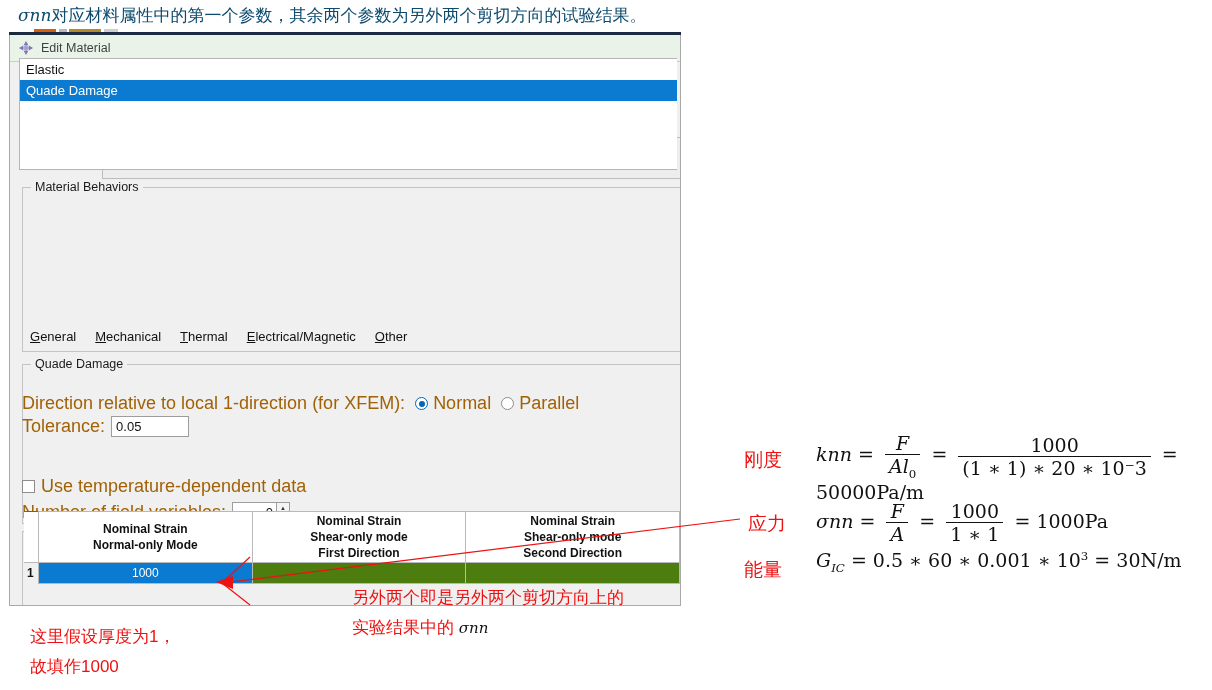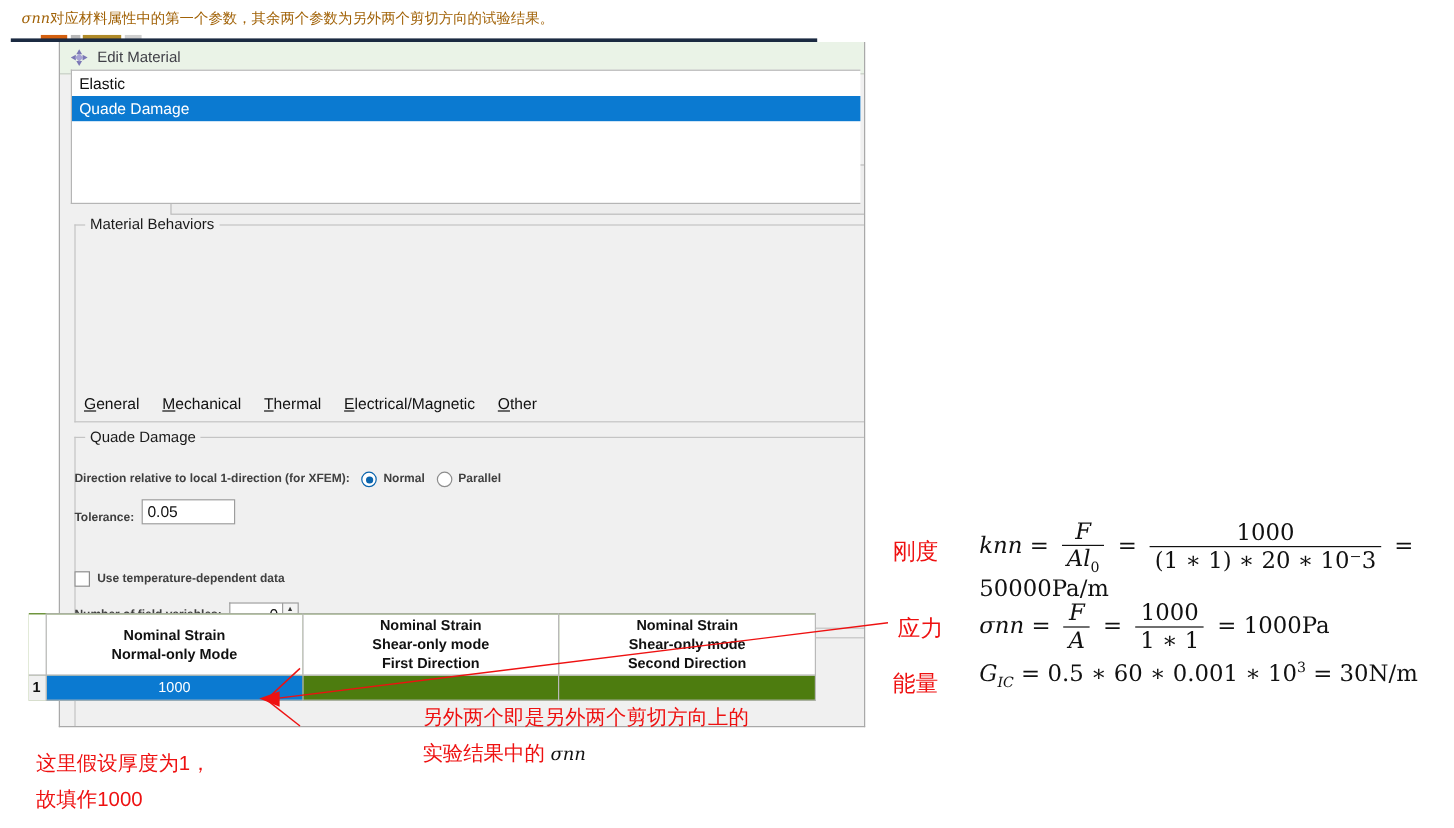--- a/index.html
+++ b/index.html
@@ -8,32 +8,31 @@
     background:#ffffff;
     font-family:"Liberation Sans","DejaVu Sans",sans-serif;
     font-size:13px;color:#111;
     position:relative;overflow:hidden;
   }
 
   
   #top-caption{
     position:absolute;left:18px;top:4px;width:660px;height:22px;
     overflow:hidden;
-    font-size:12px;color:#a16207;white-space:nowrap;
+    font-size:17px;color:#0c4a6e;white-space:nowrap;
     line-height:22px;
   }
   #top-caption .sig{font-family:"DejaVu Serif",serif;font-style:italic;}
 
   
   #dialog{
     position:absolute;left:9px;top:35px;width:670px;height:570px;
     background:#f0f0f0;
     border:1px solid #a9a9a9;border-top:none;
     overflow:hidden;
-    margin-left:40px;
   }
   #dialog-topbar{
     position:absolute;left:9px;top:32px;width:672px;height:3px;
     background:#1b2a41;
   }
   
   #toolbar-remnant{position:absolute;left:9px;top:29px;width:220px;height:4px;overflow:hidden;}
   #toolbar-remnant i{position:absolute;top:0;height:4px;display:block;}
   #toolbar-remnant .r1{left:25px;width:22px;background:#d4600f;}
   #toolbar-remnant .r2{left:50px;width:8px;background:#b8b8b8;}
@@ -42,21 +41,21 @@
 
   .titlebar{
     height:26px;background:#eaf3e7;
     border-bottom:1px solid #c8cfc6;
     display:flex;align-items:center;padding-left:8px;gap:7px;
   }
   .titlebar .title-text{font-size:12.5px;color:#3f3f46;}
   .diamond-icon{width:16px;height:16px;display:block;}
 
   .row{display:flex;align-items:center;}
-  .lbl{font-size:10px;color:#404040;font-weight:bold;}
+  .lbl{font-size:18px;color:#a16207;}
 
   #name-row{position:absolute;left:0;top:27px;width:100%;height:26px;padding-left:12px;box-sizing:border-box;}
   #name-input{
     margin-left:7px;width:590px;height:20px;box-sizing:border-box;
     background:#ededed;border:1px solid #bcbcbc;
     font-family:inherit;font-size:13px;color:#111;
     padding:0 3px;outline:none;
   }
   #desc-row{position:absolute;left:12px;top:103px;}
   #desc-box{

